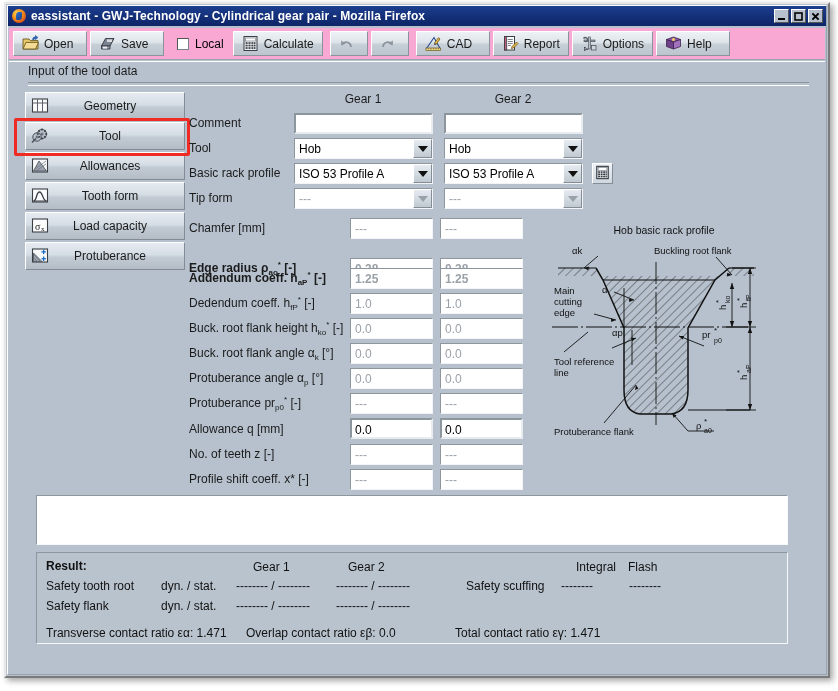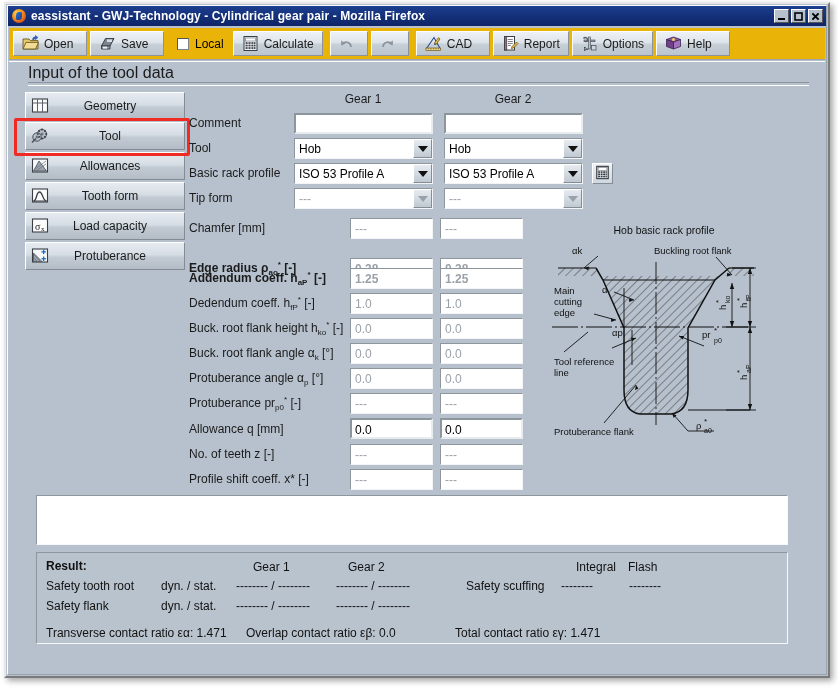--- a/index.html
+++ b/index.html
@@ -33,35 +33,35 @@
   #ffIcon:after{content:"";position:absolute;left:4px;top:3px;width:6px;height:8px;border-radius:50% 20% 50% 20%;
     background:linear-gradient(135deg,#2a6fd0,#1a3f8f);}
   #titletext{color:#fff;font-weight:bold;font-size:12px;letter-spacing:.1px;white-space:nowrap;}
   #wincontrols{margin-left:auto;display:flex;gap:2px;padding-right:3px;}
   .wbtn{width:15px;height:14px;background:#b6c1cd;border:1px solid #fff;border-right-color:#555;border-bottom-color:#555;
     display:flex;align-items:center;justify-content:center;font-size:10px;font-weight:bold;line-height:1;color:#000;box-sizing:border-box;}
   .wbtn svg{display:block;}
 
   
   #toolbar{position:absolute;left:3px;top:24px;right:3px;height:32px;
-    background:#eab308;border-bottom:1px solid #9aa4ad;display:flex;align-items:center;gap:3px;padding:0 4px;box-sizing:border-box;}
+    background:#f9a8d4;border-bottom:1px solid #9aa4ad;display:flex;align-items:center;gap:3px;padding:0 4px;box-sizing:border-box;}
   .tbtn{height:25px;min-width:74px;padding:0 8px;display:flex;align-items:center;gap:5px;
     background:linear-gradient(to bottom,#eef2f6 0%,#dde4ea 45%,#c6ced6 55%,#bcc5ce 100%);
     border:1px solid #fefefe;border-right-color:#8a939b;border-bottom-color:#8a939b;
     font-size:12px;color:#1a1a1a;box-sizing:border-box;cursor:default;white-space:nowrap;}
   .tbtn.narrow{min-width:38px;justify-content:center;padding:0 4px;color:#8d959d;}
   .tsep{width:1px;height:24px;background:transparent;}
   .chk{width:12px;height:12px;background:#fff;border:1px solid #7a838b;border-top-color:#555;border-left-color:#555;box-sizing:border-box;}
   .tlabel{line-height:1;}
   .icon{width:17px;height:17px;display:block;flex:0 0 auto;}
 
   
   #sectionBar{position:absolute;left:3px;top:57px;right:3px;height:22px;background:#b6c1cd;
     border-top:1px solid #ffffff;box-sizing:border-box;}
-  #sectionTitle{position:absolute;left:19px;top:2px;font-size:16px;color:#1b1b1b;text-align:right;}
+  #sectionTitle{position:absolute;left:19px;top:2px;font-size:12px;color:#1b1b1b;text-align:right;}
   #sectionRule{position:absolute;left:19px;right:16px;top:20px;height:2px;
     border-top:1px solid #8c959d;border-bottom:1px solid #ffffff;}
 
   
   #sidebar{position:absolute;left:19px;top:88px;width:160px;}
   .sbtn{position:relative;height:28px;margin-bottom:2px;
     background:linear-gradient(to bottom,#e6ebf0 0%,#d5dde4 45%,#c2cbd3 55%,#b4bdc6 100%);
     border:1px solid #ffffff;border-right-color:#838c94;border-bottom-color:#838c94;
     display:flex;align-items:center;box-sizing:border-box;cursor:default;}
   .sbtn .sicon{width:20px;height:20px;margin-left:4px;flex:0 0 auto;}

